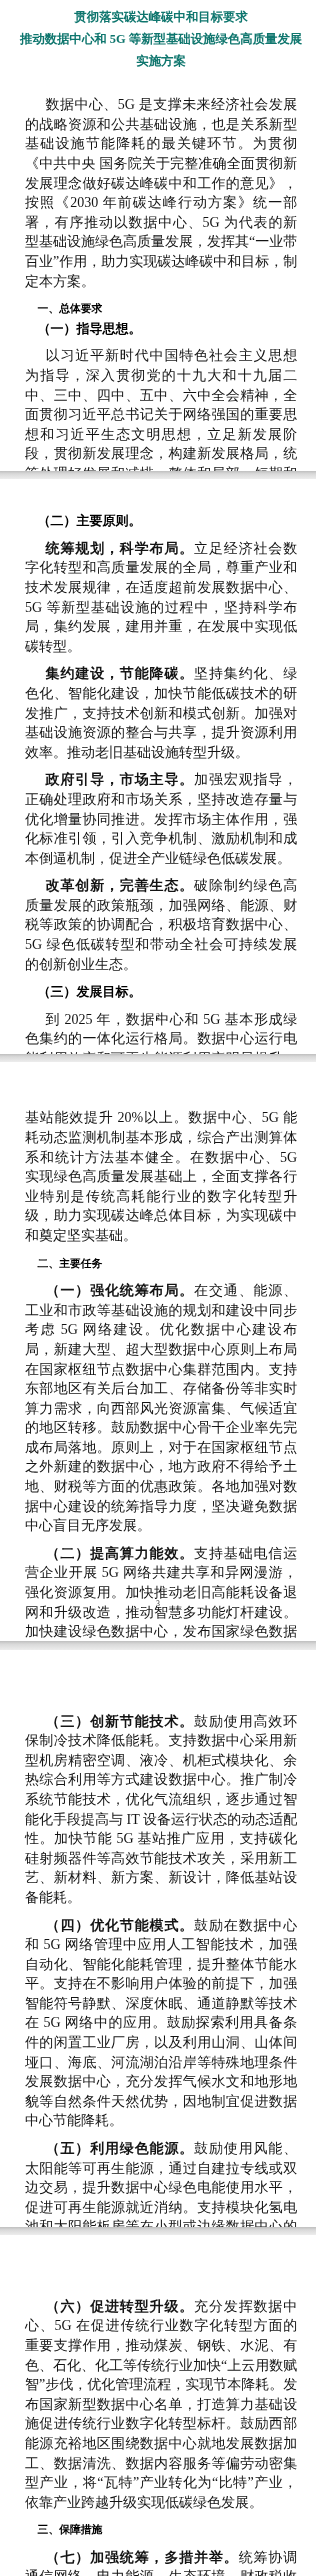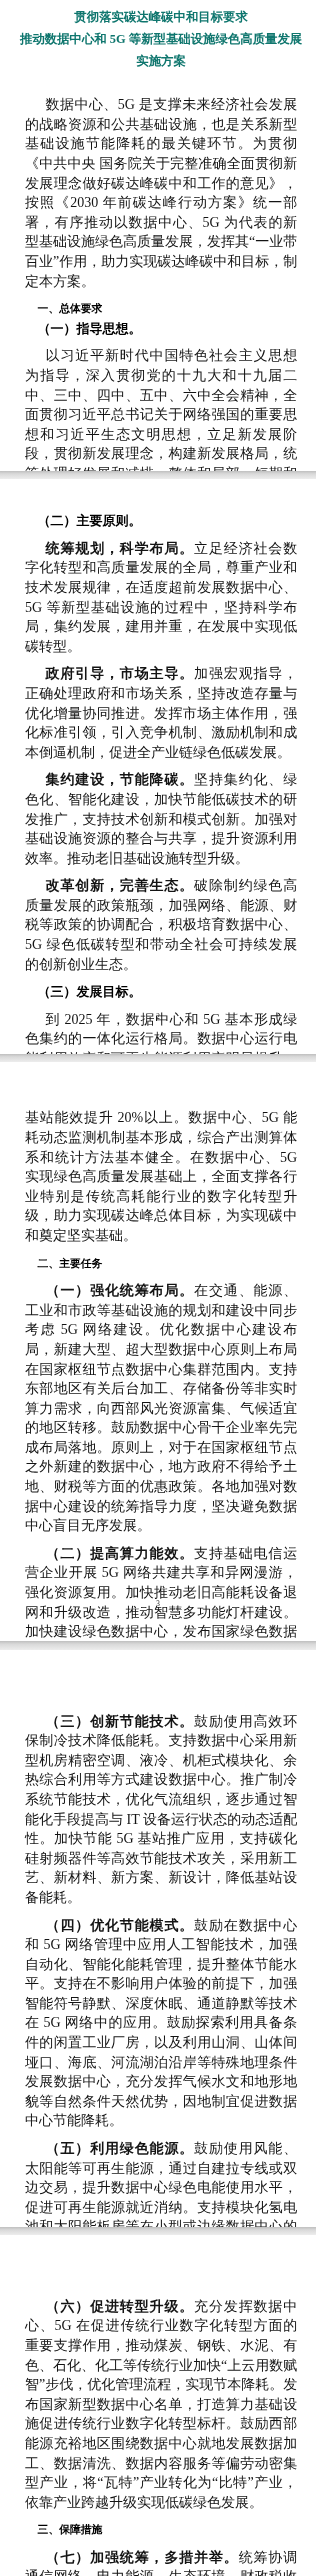--- a/index.html
+++ b/index.html
@@ -79,22 +79,22 @@
       <p class="body-para indent"><span>数据中心、5G 是支撑未来经济社会发展的战略资源和公共基础设施，也是关系新型基础设施节能降耗的最关键环节。为贯彻《中共中央 国务院关于完整准确全面贯彻新发展理念做好碳达峰碳中和工作的意见》，按照《2030 年前碳达峰行动方案》统一部署，有序推动以数据中心、5G 为代表的新型基础设施绿色高质量发展，发挥其“一业带百业”作用，助力实现碳达峰碳中和目标，制定本方案。</span></p>
       <p class="h1">一、总体要求</p>
       <p class="h2">（一）指导思想。</p>
       <p class="body-para indent"><span>以习近平新时代中国特色社会主义思想为指导，深入贯彻党的十九大和十九届二中、三中、四中、五中、六中全会精神，全面贯彻习近平总书记关于网络强国的重要思想和习近平生态文明思想，立足新发展阶段，贯彻新发展理念，构建新发展格局，统筹处理好发展和减排、整体和局部、短期和中长期的关系，加强数据、算力和能源之间的协同联动，加快技术创新和模式创新，坚定不移走绿色低碳发展之路。</span></p>
       <div class="pagenum">1</div>
     </div>
     <div class="sep"></div>
     <div class="page" style="height: 575px; padding-top: 32px;">
       <p class="h2">（二）主要原则。</p>
       <p class="body-para indent"><b class="lead">统筹规划，科学布局。</b><span>立足经济社会数字化转型和高质量发展的全局，尊重产业和技术发展规律，在适度超前发展数据中心、5G 等新型基础设施的过程中，坚持科学布局，集约发展，建用并重，在发展中实现低碳转型。</span></p>
+      <p class="body-para indent"><b class="lead">集约建设，节能降碳。</b><span>坚持集约化、绿色化、智能化建设，加快节能低碳技术的研发推广，支持技术创新和模式创新。加强对基础设施资源的整合与共享，提升资源利用效率。推动老旧基础设施转型升级。</span></p>
       <p class="body-para indent"><b class="lead">政府引导，市场主导。</b><span>加强宏观指导，正确处理政府和市场关系，坚持改造存量与优化增量协同推进。发挥市场主体作用，强化标准引领，引入竞争机制、激励机制和成本倒逼机制，促进全产业链绿色低碳发展。</span></p>
-      <p class="body-para indent"><b class="lead">集约建设，节能降碳。</b><span>坚持集约化、绿色化、智能化建设，加快节能低碳技术的研发推广，支持技术创新和模式创新。加强对基础设施资源的整合与共享，提升资源利用效率。推动老旧基础设施转型升级。</span></p>
       <p class="body-para indent"><b class="lead">改革创新，完善生态。</b><span>破除制约绿色高质量发展的政策瓶颈，加强网络、能源、财税等政策的协调配合，积极培育数据中心、5G 绿色低碳转型和带动全社会可持续发展的创新创业生态。</span></p>
       <p class="h2">（三）发展目标。</p>
       <p class="body-para indent"><span>到 2025 年，数据中心和 5G 基本形成绿色集约的一体化运行格局。数据中心运行电能利用效率和可再生能源利用率明显提升，全国新建大型、超大型数据中心平均电能利用效率降到 1.3 以下，国家枢纽节点进一步降到 1.25 以下，绿色低碳等级达到 4A 级以上。全国数据中心整体利用率明显提升，西部数据中心利用率由 30%提高到 50%以上，东西部算力供需更为均衡。5G</span></p>
       <div class="pagenum">2</div>
     </div>
     <div class="sep"></div>
     <div class="page" style="height: 579px; padding-top: 38px;">
       <p class="body-para"><span>基站能效提升 20%以上。数据中心、5G 能耗动态监测机制基本形成，综合产出测算体系和统计方法基本健全。在数据中心、5G 实现绿色高质量发展基础上，全面支撑各行业特别是传统高耗能行业的数字化转型升级，助力实现碳达峰总体目标，为实现碳中和奠定坚实基础。</span></p>
       <p class="h1">二、主要任务</p>
       <p class="body-para indent"><b class="lead">（一）强化统筹布局。</b><span>在交通、能源、工业和市政等基础设施的规划和建设中同步考虑 5G 网络建设。优化数据中心建设布局，新建大型、超大型数据中心原则上布局在国家枢纽节点数据中心集群范围内。支持东部地区有关后台加工、存储备份等非实时算力需求，向西部风光资源富集、气候适宜的地区转移。鼓励数据中心骨干企业率先完成布局落地。原则上，对于在国家枢纽节点之外新建的数据中心，地方政府不得给予土地、财税等方面的优惠政策。各地加强对数据中心建设的统筹指导力度，坚决避免数据中心盲目无序发展。</span></p>

